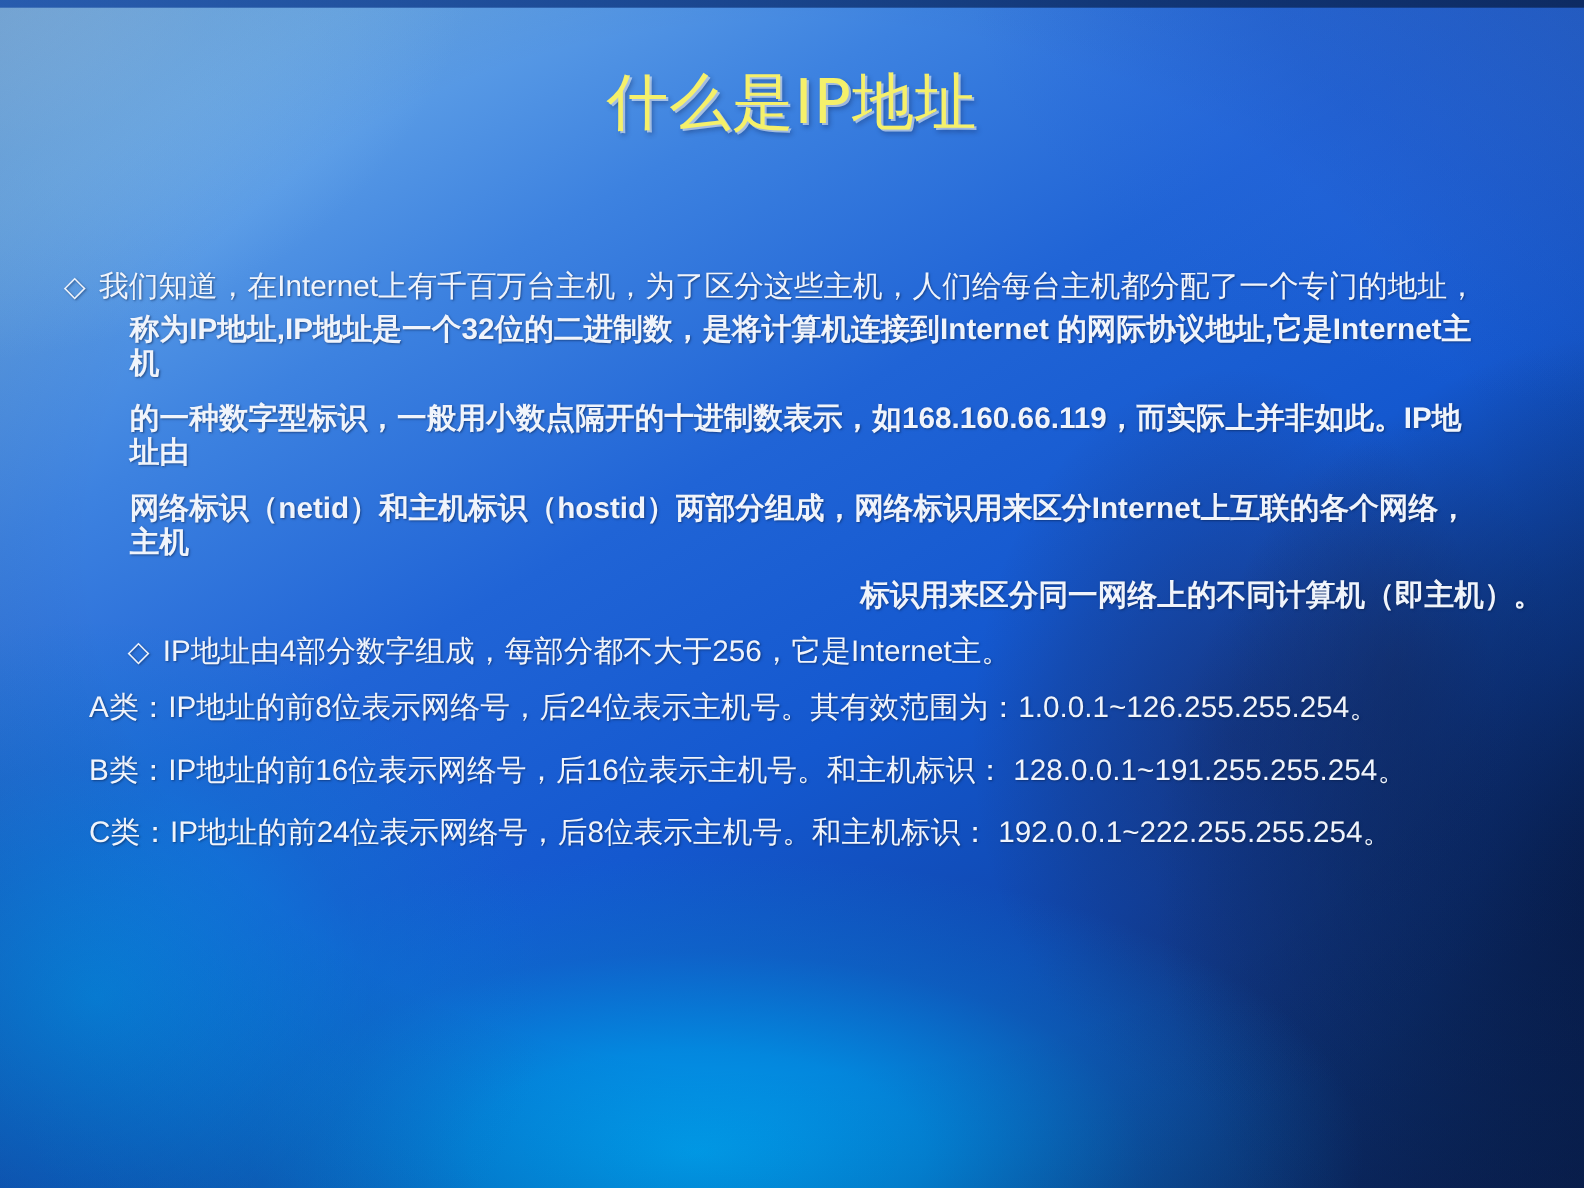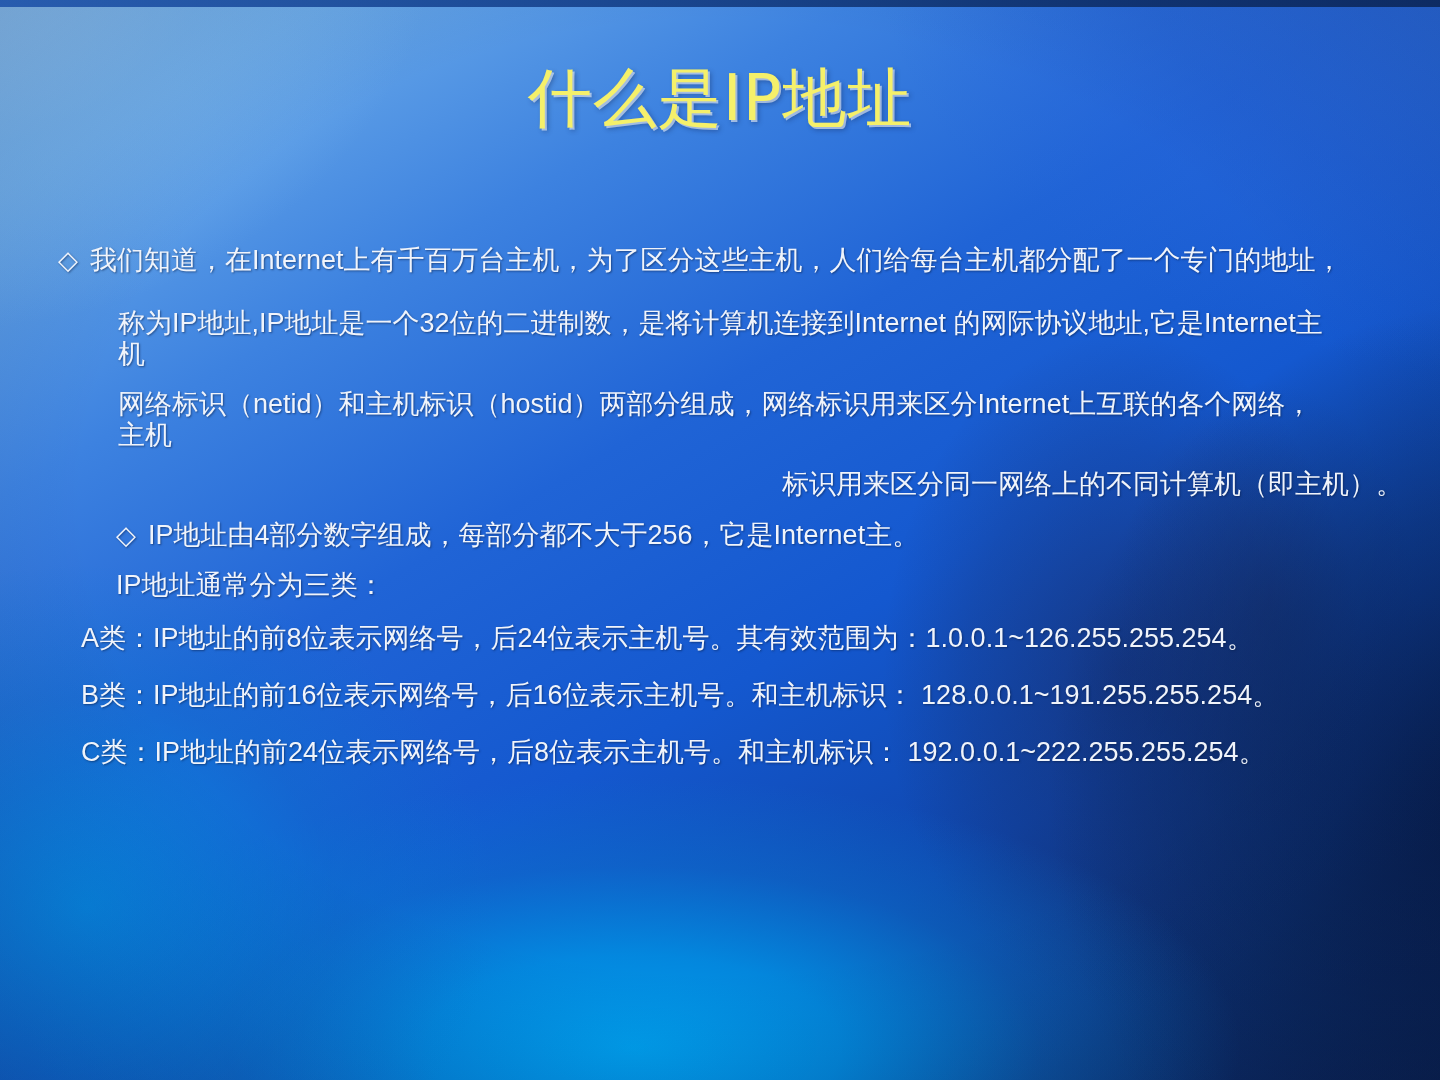--- a/index.html
+++ b/index.html
@@ -92,21 +92,21 @@
     inset: 0;
   }
 
   .slide-title {
     position: absolute;
     top: 64px;
     left: 0;
     width: 100%;
     text-align: center;
     font-family: "DejaVu Sans", "Liberation Sans", sans-serif;
-    font-size: 64px;
+    font-size: 56px;
     line-height: 1.08;
     font-weight: 400;
     letter-spacing: 1px;
     color: #f5f06a;
     text-shadow:
        2px 2px 0 rgba(255,255,255,0.55),
        3px 3px 5px rgba(20,40,90,0.45);
     white-space: nowrap;
   }
 
@@ -124,23 +124,23 @@
     line-height: 1.14;
     margin: 0 0 18px 0;
     white-space: nowrap;
     font-weight: 400;
   }
   .para .wrap {
     display: block;
   }
 
   .lvl1 { margin-left: 0px; }
-  .lvl2 { margin-left: 60px; }
-
-  .p-intro   { margin-bottom: 32px; }
+  .lvl2 { margin-left: 60px; font-weight: bold; }
+
+  .p-intro   { margin-bottom: 8px; }
   .p-cheng   { margin-bottom: 20px; }
   .p-de      { margin-bottom: 20px; }
   .p-wangluo { margin-bottom: 18px; }
   .p-biaoshi { margin-bottom: 20px; text-align: right; }
   .p-bullet2 { margin-bottom: 20px; margin-left: 58px; }
   .p-three   { margin-bottom: 22px; margin-left: 58px; }
   .p-cls     { margin-bottom: 26px; margin-left: 23px; }
 
   .dia {
     font-size: 26px;
@@ -170,37 +170,38 @@
 
       <p class="para p-intro lvl1">
         <span class="dia">◇</span><span>我们知道，在Internet上有千百万台主机，为了区分这些主机，人们给每台主机都分配了一个专门的地址，</span>
       </p>
 
       <p class="para p-cheng lvl2">
         <span>称为IP地址,IP地址是一个32位的二进制数，是将计算机连接到Internet 的网际协议地址,它是Internet主</span>
         <span class="wrap">机</span>
       </p>
 
+      <p class="para p-de lvl2">
+        <span>的一种数字型标识，一般用小数点隔开的十进制数表示，如168.160.66.119，而实际上并非如此。IP地</span>
+        <span class="wrap">址由</span>
+      </p>
 
       <p class="para p-wangluo lvl2">
         <span>网络标识（netid）和主机标识（hostid）两部分组成，网络标识用来区分Internet上互联的各个网络，</span>
         <span class="wrap">主机</span>
       </p>
 
       <p class="para p-biaoshi lvl2">
         <span>标识用来区分同一网络上的不同计算机（即主机）。</span>
       </p>
 
       <p class="para p-bullet2">
         <span class="dia">◇</span><span>IP地址由4部分数字组成，每部分都不大于256，它是Internet主。</span>
       </p>
 
-      <p class="para p-three">
-        <span>IP地址通常分为三类：</span>
-      </p>
 
       <p class="para p-cls">
         <span>A类：IP地址的前8位表示网络号，后24位表示主机号。其有效范围为：</span><span>1.0.0.1~126.255.255.254</span><span>。</span>
       </p>
 
       <p class="para p-cls">
         <span>B类：IP地址的前16位表示网络号，后16位表示主机号。和主机标识：</span><span> 128.0.0.1~191.255.255.254</span><span>。</span>
       </p>
 
       <p class="para p-cls">

